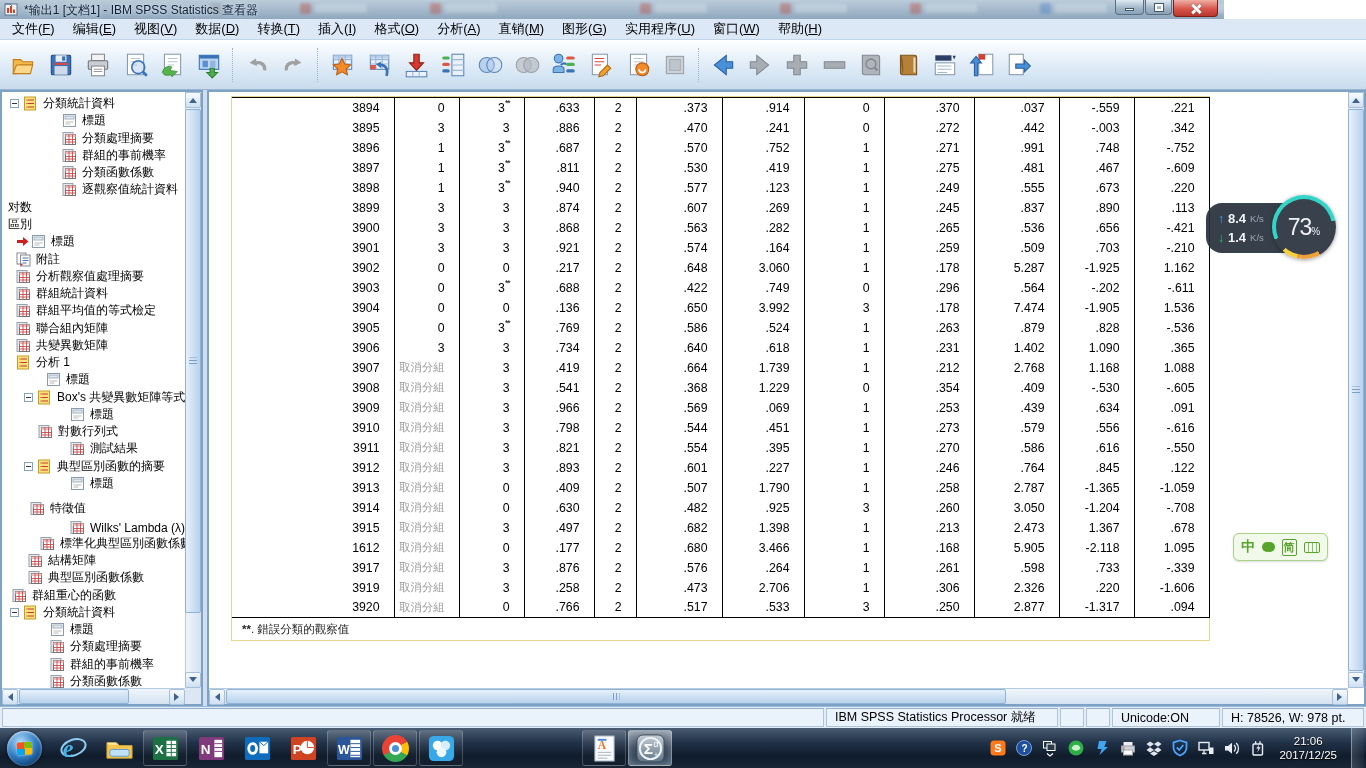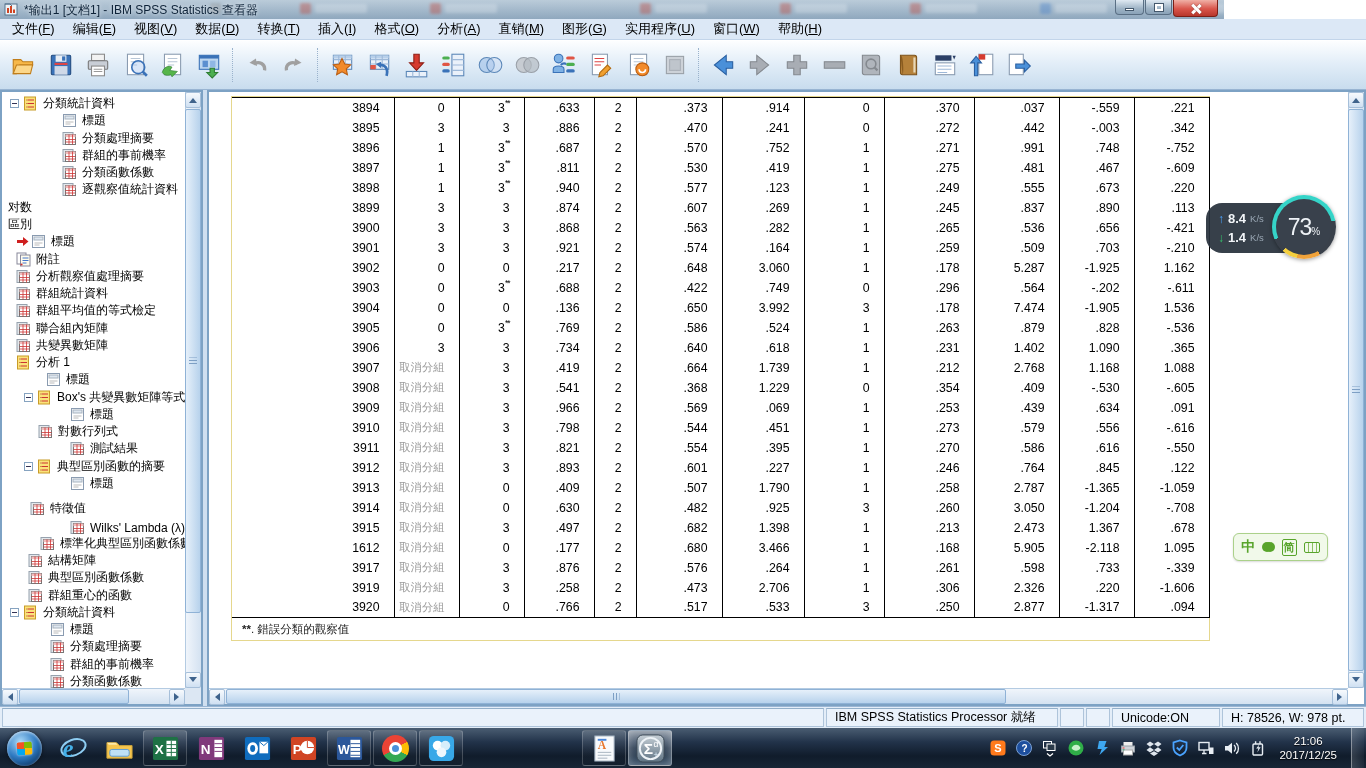--- a/index.html
+++ b/index.html
@@ -644,21 +644,21 @@
         <span class="ticon">
           <svg width="15" height="15" viewBox="0 0 15 15">
             <rect x="1" y="1.5" width="10" height="12" fill="#e4e8ec" stroke="#96a2ae"></rect>
             <rect x="3.5" y="3.5" width="10" height="10" fill="#fff" stroke="#777"></rect>
             <rect x="3.5" y="3.5" width="10" height="2.6" fill="#f2bcbc"></rect>
             <path d="M3.5 8.5h10M3.5 11h10M7 3.5v10M10.5 3.5v10" stroke="#c33" stroke-width=".8"></path>
           </svg>
         </span>
         <span class="tlabel">典型區別函數係數</span>
       </div>
-      <div class="trow" style="padding-left: 26px; text-align: right;">
+      <div class="trow" style="padding-left: 10px; text-align: right;">
         <span class="ticon">
           <svg width="15" height="15" viewBox="0 0 15 15">
             <rect x="1" y="1.5" width="10" height="12" fill="#e4e8ec" stroke="#96a2ae"></rect>
             <rect x="3.5" y="3.5" width="10" height="10" fill="#fff" stroke="#777"></rect>
             <rect x="3.5" y="3.5" width="10" height="2.6" fill="#f2bcbc"></rect>
             <path d="M3.5 8.5h10M3.5 11h10M7 3.5v10M10.5 3.5v10" stroke="#c33" stroke-width=".8"></path>
           </svg>
         </span>
         <span class="tlabel">群組重心的函數</span>
       </div>

